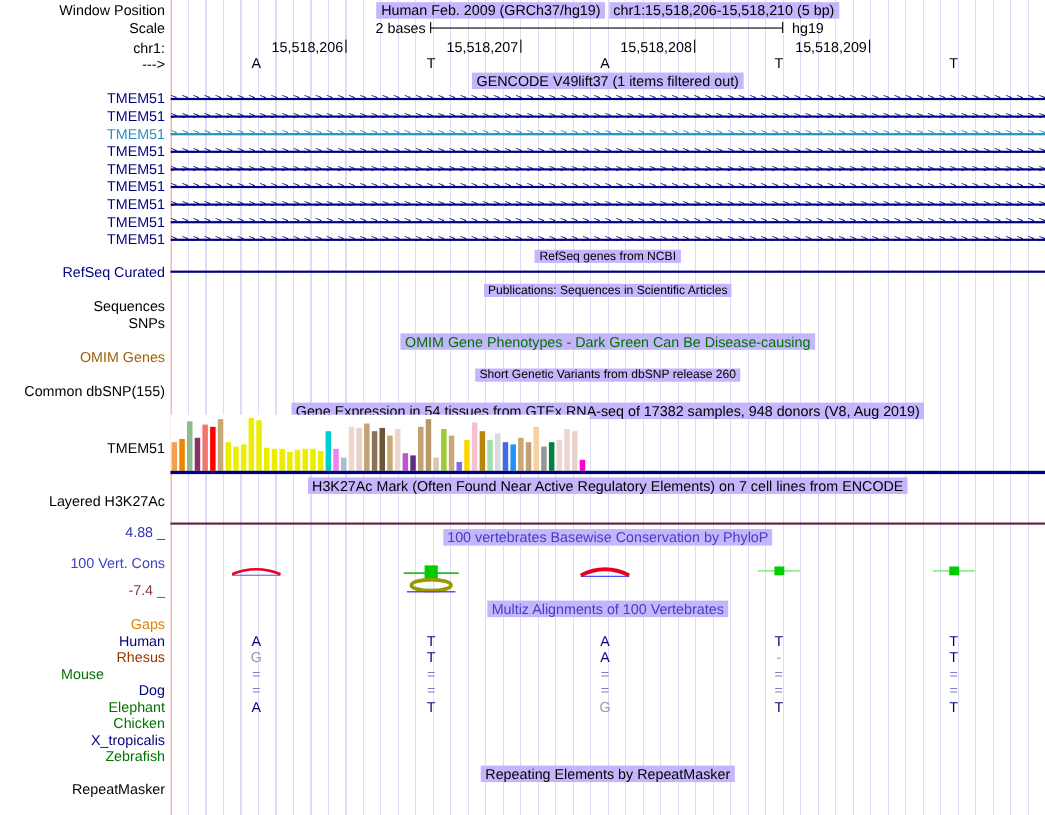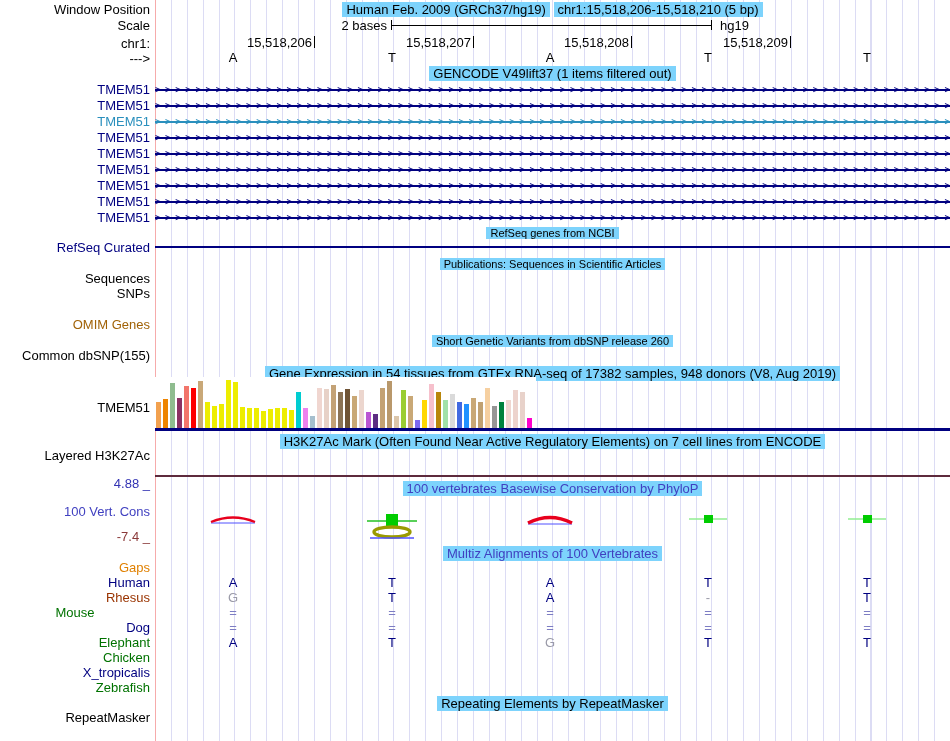--- a/index.html
+++ b/index.html
@@ -4,21 +4,21 @@
 <style>
   html,body{margin:0;padding:0;background:#fff;}
   .page{position:relative;width:950px;height:741px;background:#fff;
         font-family:"Liberation Sans",sans-serif;font-size:13px;color:#000;overflow:hidden;}
   .grid{position:absolute;left:155px;top:0;width:795px;height:741px;
         background-image:repeating-linear-gradient(to right,#dcdcf4 0,#dcdcf4 1px,transparent 1px,transparent 15.9px);}
   .guide-red{position:absolute;left:155px;top:0;width:1px;height:741px;background:#f6abab;}
   .abs{position:absolute;}
   .lbl{position:absolute;left:0;width:150px;text-align:right;white-space:nowrap;line-height:15px;}
   .title{position:absolute;left:155px;width:795px;text-align:center;line-height:15px;white-space:nowrap;}
-  .title span{background:#7dd3fc;padding:0 4px;}
+  .title span{background:#c4b5fd;padding:0 4px;}
   .small{font-size:11px;}
   .navy{color:#000080;}
   .hline{position:absolute;left:155px;width:795px;}
   .tick{position:absolute;width:1px;background:#000;}
   .coord{position:absolute;width:72px;text-align:right;line-height:13px;}
   .base{position:absolute;width:40px;text-align:center;line-height:14px;}
   .gene-row{position:absolute;left:0;width:950px;height:15px;line-height:15px;}
   .gene-lbl{position:absolute;left:0;width:150px;text-align:right;}
   .arrow-row{position:absolute;left:155px;width:795px;height:15px;overflow:hidden;}
   .arrow-row::before{content:"";position:absolute;left:0;right:0;top:7px;height:1.5px;background:currentColor;}
@@ -127,20 +127,21 @@
     </div>
 
   <div class="title" style="top:226px;font-size:11px;"><span>RefSeq genes from NCBI</span></div>
   <div class="lbl navy" style="top:240px;">RefSeq Curated</div>
   <div class="hline" style="top:246px;height:2px;background:#000080;"></div>
 
   <div class="title small" style="top:257px;"><span>Publications: Sequences in Scientific Articles</span></div>
   <div class="lbl" style="top:271px;">Sequences</div>
   <div class="lbl" style="top:286px;">SNPs</div>
 
+  <div class="title" style="top:303px;color:#007200;"><span>OMIM Gene Phenotypes - Dark Green Can Be Disease-causing</span></div>
   <div class="lbl" style="top:317px;color:#a16207;">OMIM Genes</div>
 
   <div class="title small" style="top:334px;"><span>Short Genetic Variants from dbSNP release 260</span></div>
   <div class="lbl" style="top:348px;">Common dbSNP(155)</div>
 
   <div class="title" style="top:366px;"><span>Gene Expression in 54 tissues from GTEx RNA-seq of 17382 samples, 948 donors (V8, Aug 2019)</span></div>
   <div class="gtex-box"></div>
   <div class="lbl" style="top:400px;">TMEM51</div>
   <div id="gtex-bars">
       <div style="left: 0px; height: 26px; background: rgb(242, 161, 79);"></div>

